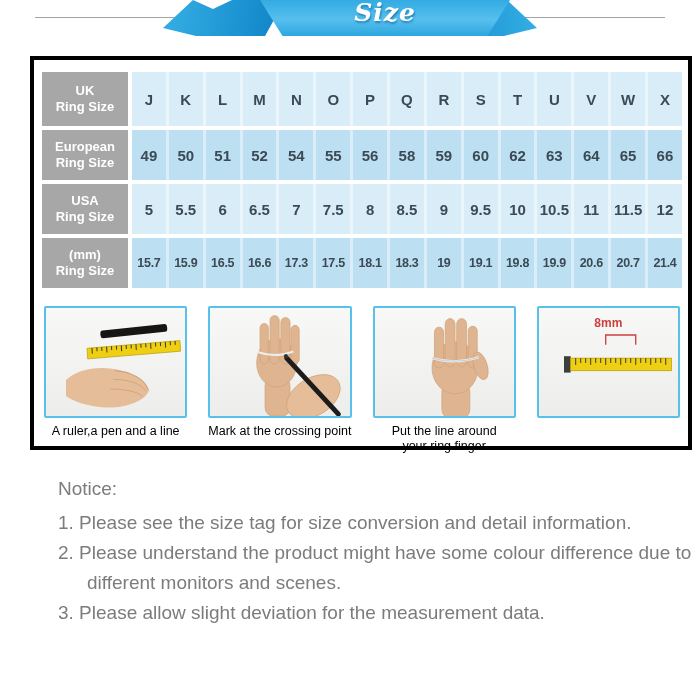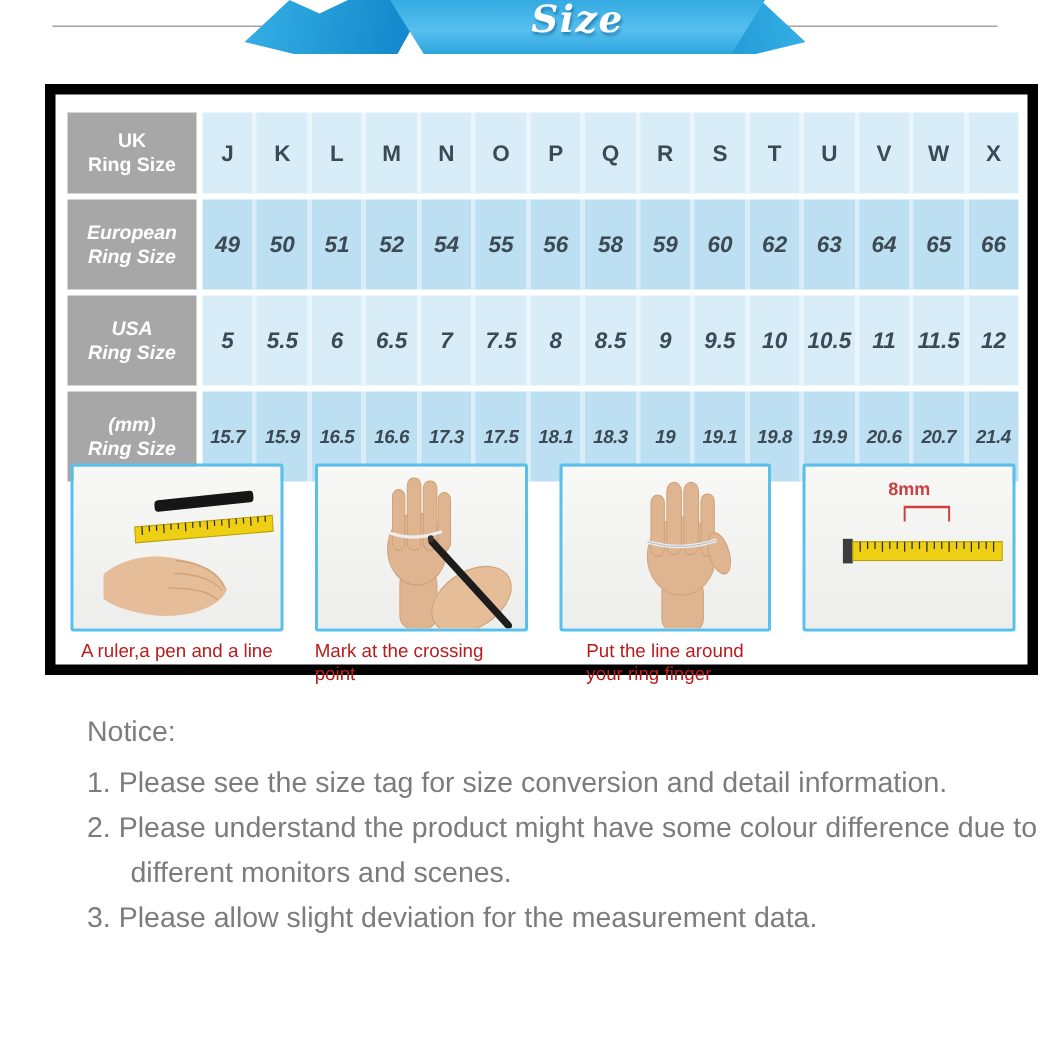--- a/index.html
+++ b/index.html
@@ -27,27 +27,27 @@
     display:flex;align-items:flex-start;justify-content:center;
   }
   .ribbon-title{
     color:#ffffff;font-family:"DejaVu Serif",serif;font-style:italic;font-weight:bold;
     font-size:25px;letter-spacing:1px;line-height:1;padding-bottom:3px;
     text-shadow:1px 2px 2px rgba(10,90,140,.55);
   }
   
   .content-box{
     position:absolute;left:30px;top:56px;width:662px;height:394px;
-    border:7px solid #000000;background:#ffffff;box-sizing:border-box;
+    border:4px solid #000000;background:#ffffff;box-sizing:border-box;
   }
   
   .size-table{position:absolute;left:8px;top:12px;right:6px;}
   .trow{display:flex;margin-bottom:4px;}
   .trow.r0{height:54px;}
-  .trow.r1,.trow.r2,.trow.r3{height:60px;font-style:italic;}
+  .trow.r1,.trow.r2,.trow.r3{height:50px;}
   .tlabel{
     width:86px;flex:0 0 86px;margin-right:4px;background:#a7a7a7;color:#ffffff;
     display:flex;flex-direction:column;align-items:center;justify-content:center;
     font-size:13px;font-weight:bold;line-height:16px;text-align:center;
   }
   .tvals{flex:1;display:flex;}
   .tcell{
     flex:1;display:flex;align-items:center;justify-content:center;
     font-size:15px;font-weight:bold;color:#3b4a55;
     border-left:3px solid rgba(255,255,255,.45);
@@ -60,21 +60,21 @@
   
   .steps{position:absolute;left:10px;right:8px;top:246px;display:flex;gap:21px;}
   .step{flex:1;display:flex;flex-direction:column;align-items:center;}
   .step-photo{
     width:100%;height:112px;box-sizing:border-box;border:2px solid #58c0ea;border-radius:2px;
     background:linear-gradient(180deg,#f8f8f6 0%,#ededeb 100%);
     position:relative;overflow:hidden;padding-left:20px;
   }
   .step-photo svg{display:block;width:100%;height:100%;}
   .step-caption{
-    margin-top:6px;font-size:12.5px;line-height:15px;color:#b91c1c;text-align:left;
+    margin-top:6px;font-size:12.5px;line-height:15px;color:#000000;text-align:center;
   }
   .annot-8mm{
     position:absolute;left:0;right:0;top:8px;text-align:center;
     color:#cc4040;font-size:12px;font-weight:bold;
   }
   
   .notice{position:absolute;left:18px;top:476px;width:668px;color:#7c7c7c;margin-left:40px;}
   .notice-title{font-size:19px;line-height:26px;margin-bottom:6px;}
   .notice-item{font-size:19px;line-height:30px;padding-left:29px;text-indent:-29px;}
 </style>

